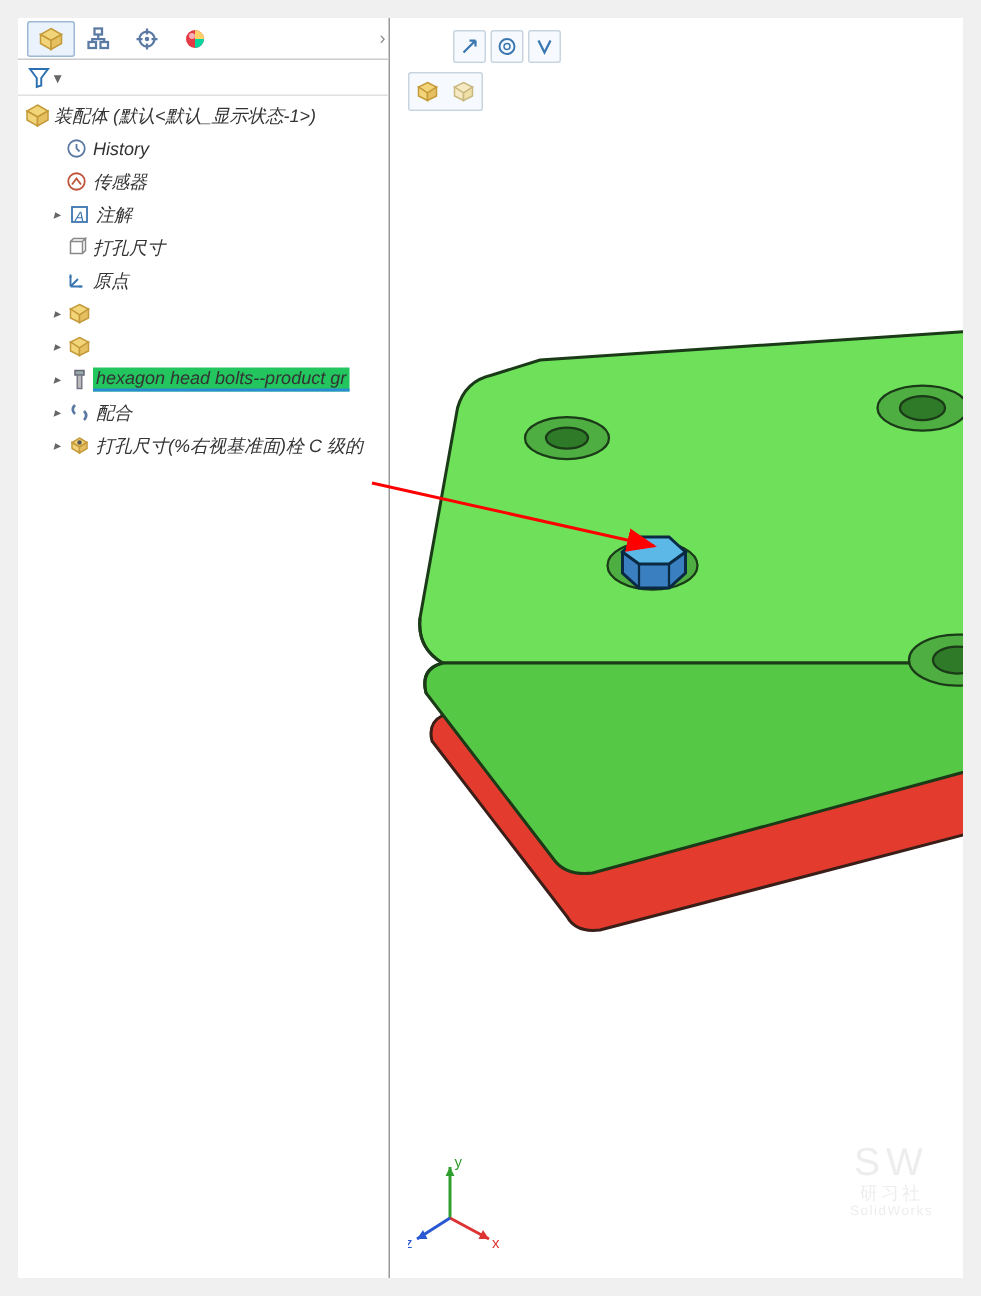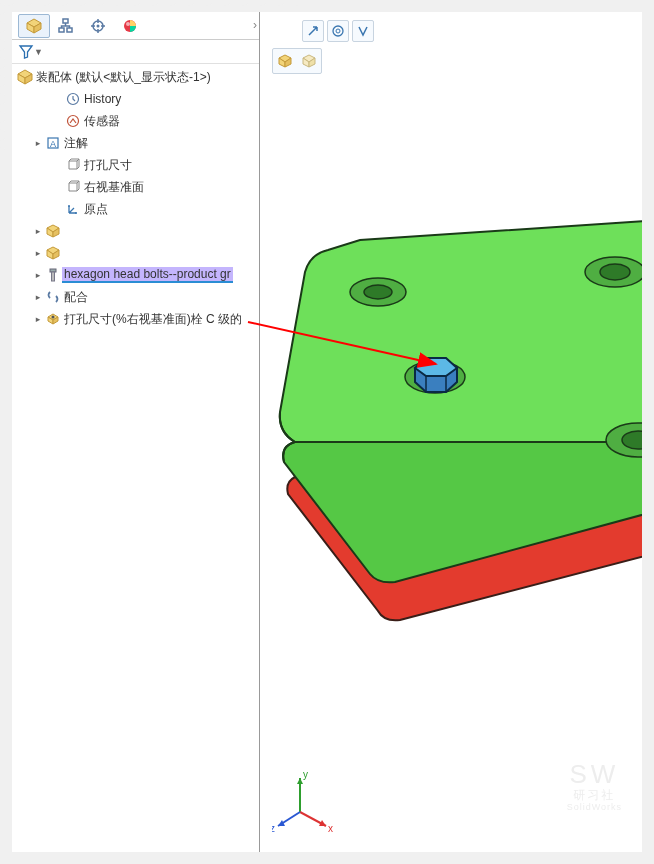--- a/index.html
+++ b/index.html
@@ -64,40 +64,41 @@
   padding: 2px 0;
   overflow: hidden;
 }
 .tree-item {
   display: flex;
   align-items: center;
   height: 22px;
   padding-left: 4px;
   white-space: nowrap;
   overflow: hidden;
+  font-style: italic;
 }
 .tree-item .expand {
   width: 12px;
   font-size: 9px;
   color: #666;
   display: inline-flex;
   justify-content: center;
 }
 .tree-item .icon {
   width: 18px;
   display: inline-flex;
   justify-content: center;
 }
 .tree-item .label {
   padding-left: 2px;
 }
 .tree-item.indent1 { padding-left: 20px; }
-.tree-item.indent1b { padding-left: 52px; }
+.tree-item.indent1b { padding-left: 30px; }
 .tree-item.selected .label {
-  background: #c4b5fd;
+  background: #22c55e;
   border-bottom: 2px solid #2a8dd4;
   padding: 0 2px;
   text-align: center;
 }
 
 .viewport {
   position: absolute;
   left: 248px;
   top: 0;
   right: 0;
@@ -298,28 +299,20 @@
       <div class="tree-item indent1b">
         <span class="icon">
             <svg width="14" height="14">
               <path d="M3 3 L11 3 L11 11 L3 11 Z M3 3 L5 1 L13 1 L11 3 M11 3 L13 1 L13 9 L11 11" fill="none" stroke="#888" stroke-width="1"></path>
             </svg>
           </span>
         <span class="label">打孔尺寸</span>
       </div>
 
 
-      <div class="tree-item indent1b">
-        <span class="icon">
-            <svg width="14" height="14">
-              <path d="M3 3 L11 3 L11 11 L3 11 Z M3 3 L5 1 L13 1 L11 3 M11 3 L13 1 L13 9 L11 11" fill="none" stroke="#888" stroke-width="1"></path>
-            </svg>
-          </span>
-        <span class="label">右视基准面</span>
-      </div>
 
       <div class="tree-item indent1b">
         <span class="icon">
             <svg width="14" height="14">
               <path d="M3 11 L3 3 M3 11 L11 11 M3 11 L8 6" stroke="#3a76b0" fill="none" stroke-width="1.3"></path>
               <path d="M3 3 L2 5 L4 5 Z M11 11 L9 10 L9 12 Z" fill="#3a76b0"></path>
             </svg>
           </span>
         <span class="label">原点</span>
       </div>

